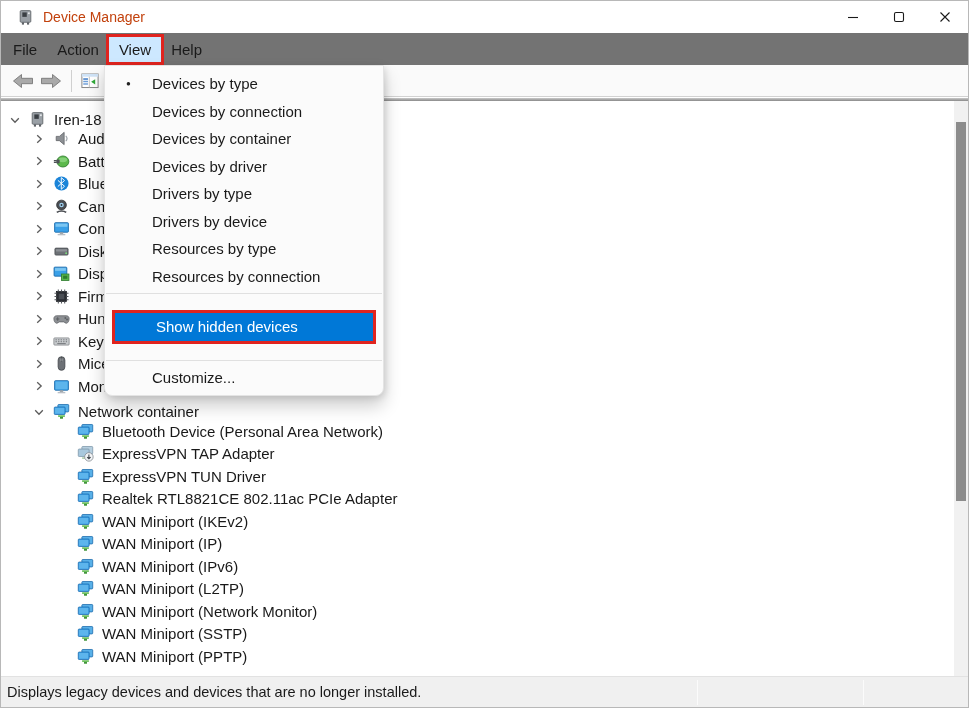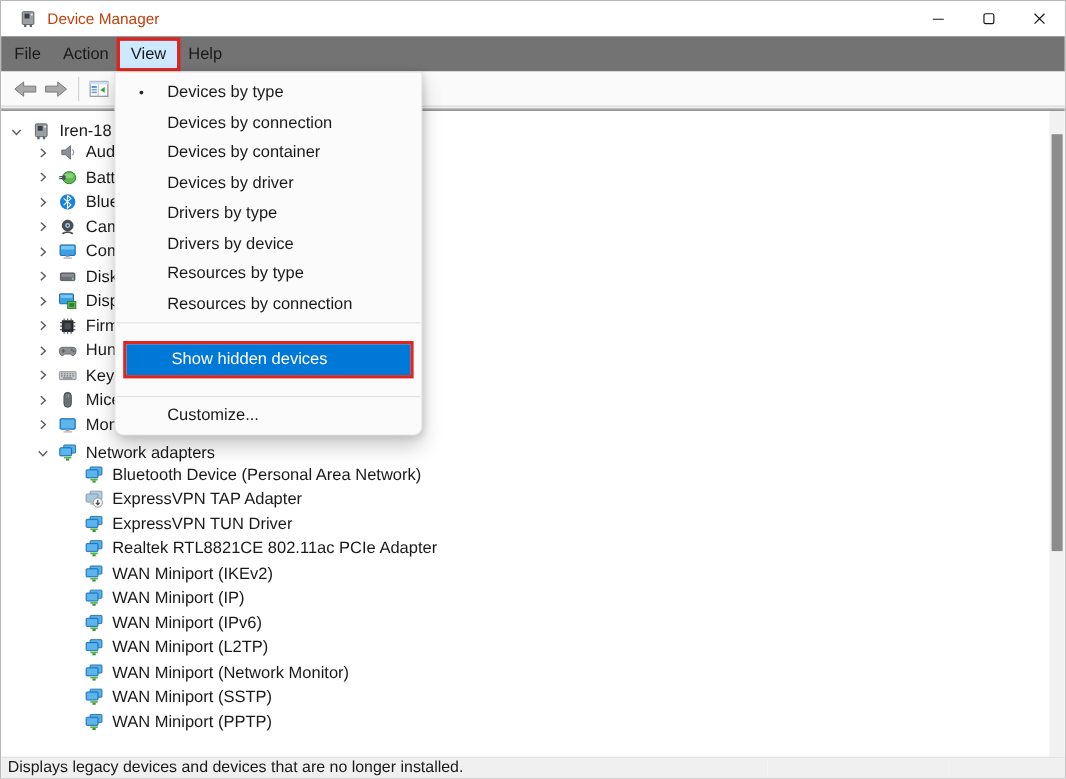--- a/index.html
+++ b/index.html
@@ -46,21 +46,21 @@
   .menu { position:absolute; top:64px; left:103px; width:280px; background:#fbfbfb; border:1px solid #e4e4e4; border-radius:0 0 8px 8px; box-shadow:0 10px 18px rgba(0,0,0,.20), 2px 2px 6px rgba(0,0,0,.10); padding:4px 0 4px 0; z-index:40; }
   .menu-item { height:27.5px; display:flex; align-items:center; font-size:15px; color:#1a1a1a; cursor:default; }
   .menu-bullet { width:47px; flex:0 0 47px; text-align:center; font-size:13px; color:#222; }
   .menu-sep { height:1px; background:#e0e0e0; margin:3px 1px; }
   .menu-annot { border:3px solid #e0241f; margin:16px 7px; }
   .menu-annot .menu-item { background:#0078d7; }
   .menu-annot .menu-item .menu-label, .menu-annot .menu-item .menu-bullet { color:#fff; }
   .menu-annot .menu-item .menu-bullet { width:41px; flex-basis:41px; }
 
   
-  .statusbar { position:absolute; left:0; right:0; bottom:0; height:19px; background:#f0f0f0; border-top:1px solid #e2e2e2; display:flex; align-items:center; font-size:14.5px; color:#1a1a1a; }
+  .statusbar { position:absolute; left:0; right:0; bottom:0; height:31px; background:#f0f0f0; border-top:1px solid #e2e2e2; display:flex; align-items:center; font-size:14.5px; color:#1a1a1a; }
   .statusbar .status-text { padding-left:6px; }
   .sb-div { position:absolute; top:3px; bottom:2px; width:1px; background:#dadada; border-right:1px solid #fbfbfb; }
   .sb-div.d1 { left:696px; } .sb-div.d2 { left:862px; }
 </style>
 </head>
 <body>
 
 <svg width="0" height="0" style="position:absolute" aria-hidden="true">
   <defs>
     <symbol id="ic-computer-root" viewBox="0 0 16 16">
@@ -351,21 +351,21 @@
           </svg>
           <span class="tree-label">Monitors</span>
         </div>
         <div class="tree-row lvl0" style="padding-left: 30px;">
           <svg class="chev">
             <use href="#ic-chev-down"></use>
           </svg>
           <svg class="tree-ic">
             <use href="#ic-network"></use>
           </svg>
-          <span class="tree-label">Network adapters</span>
+          <span class="tree-label">Network container</span>
         </div>
         <div class="tree-row lvl2">
           <svg class="tree-ic">
             <use href="#ic-net-adapter"></use>
           </svg>
           <span class="tree-label">Bluetooth Device (Personal Area Network)</span>
         </div>
         <div class="tree-row lvl2">
           <svg class="tree-ic">
             <use href="#ic-net-adapter-disabled"></use>

